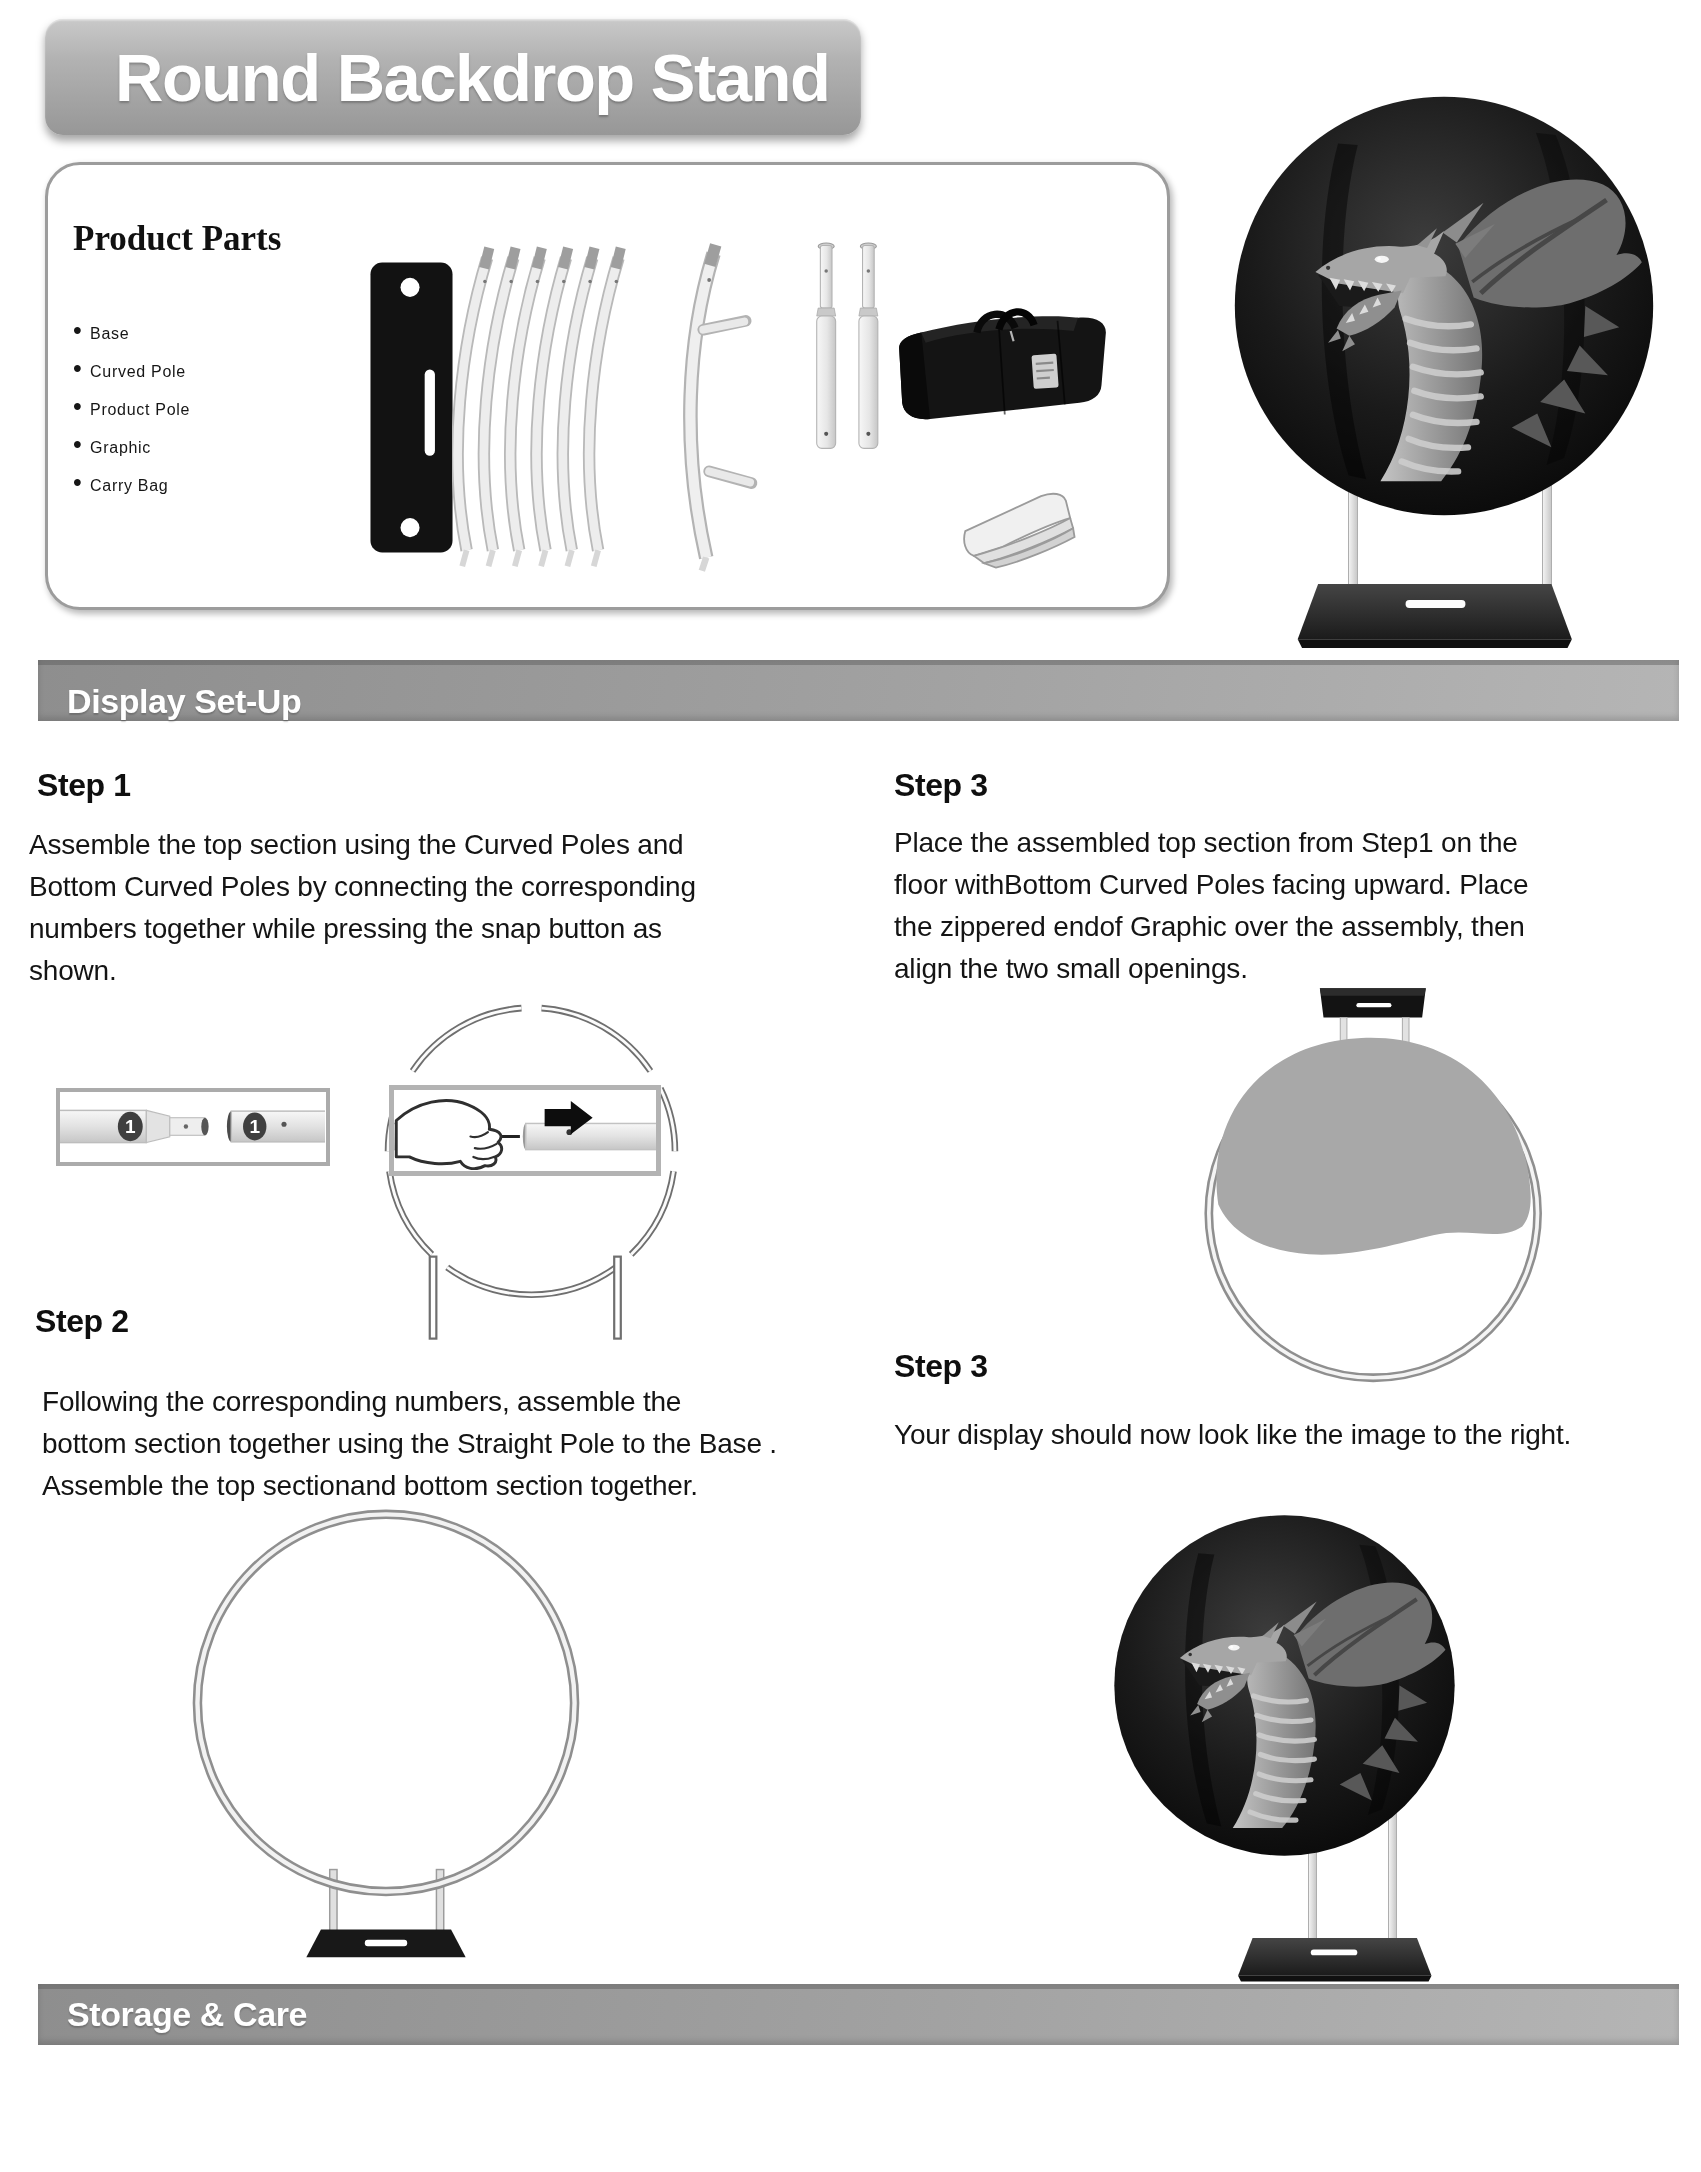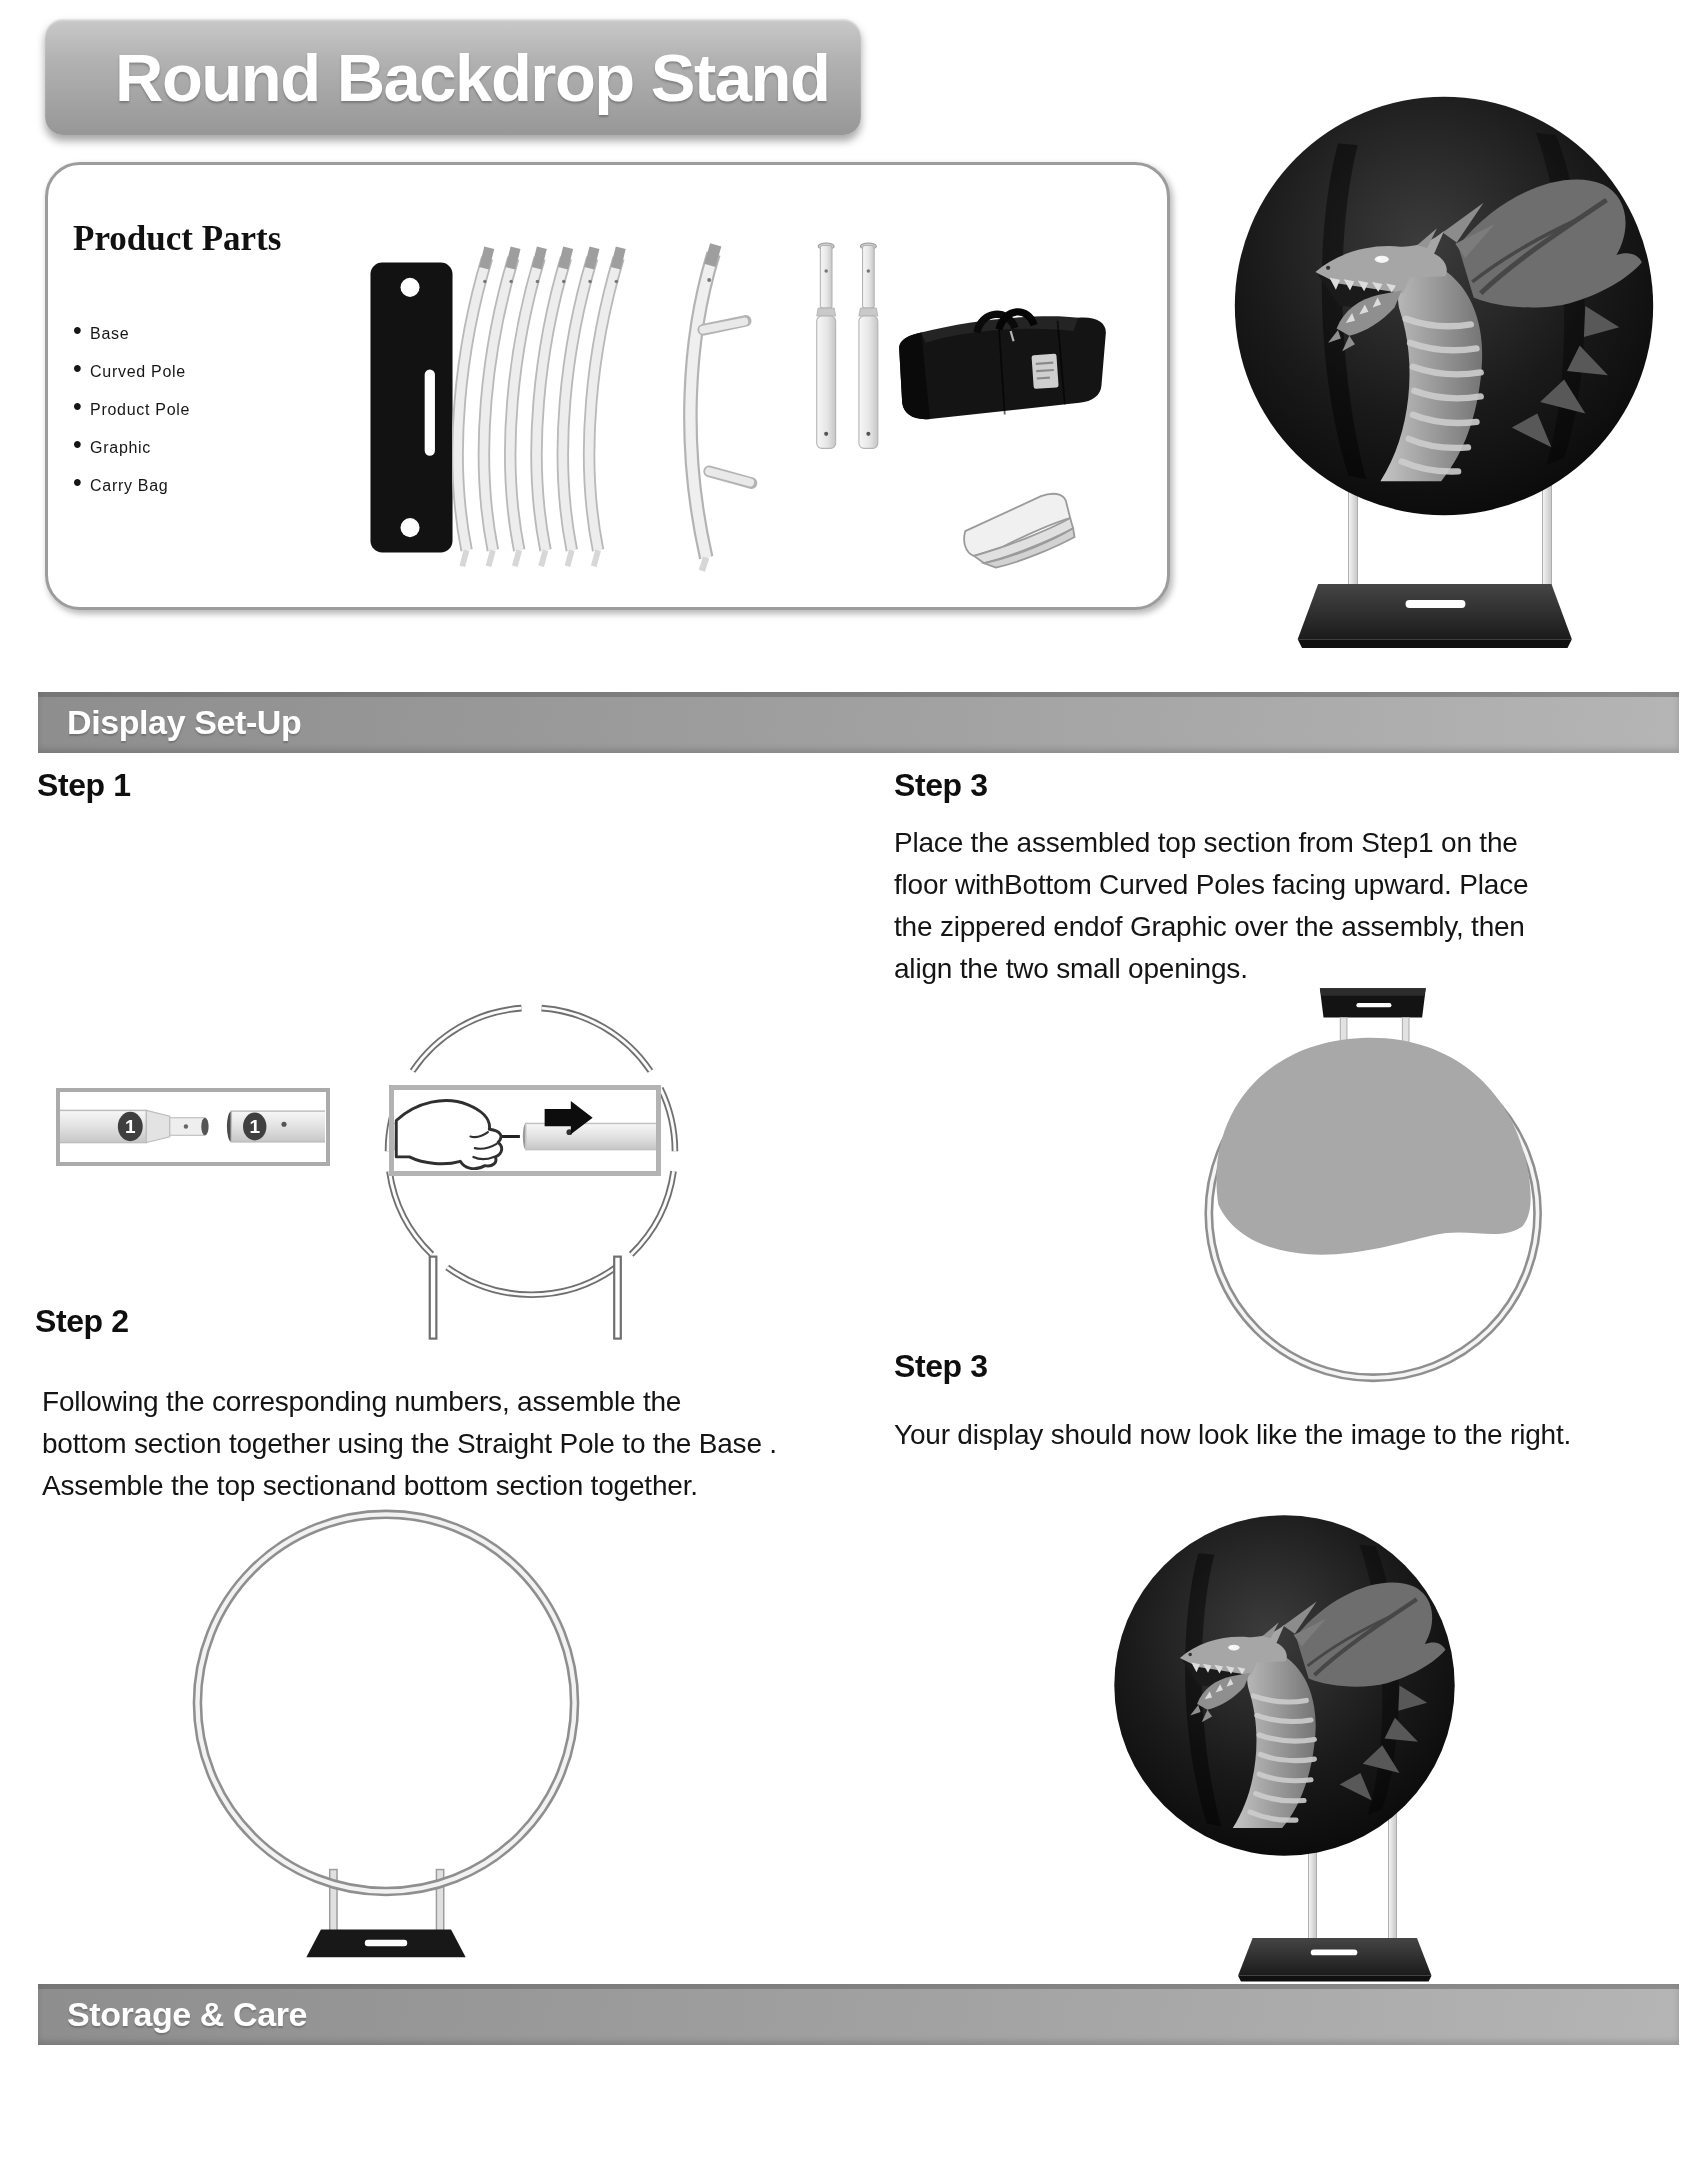--- a/index.html
+++ b/index.html
@@ -32,21 +32,21 @@
   .parts-list li::before{ content:"• "; font-size:25px; }
 
   
   .section-banner{
     left:38px; width:1641px; height:61px;
     background:linear-gradient(100deg,#8e8e8e 0%,#a2a2a2 55%,#b5b5b5 100%);
     box-shadow:inset 0 5.1px 0 rgba(90,90,90,.45), inset 0 -3.7px 5.9px rgba(0,0,0,.15);
     display:flex; align-items:center; padding-left:29px;
   }
   .section-banner h2{ font-size:34px; font-weight:bold; color:#fff; letter-spacing:-0.4px; text-shadow:0 1.5px 1.5px rgba(0,0,0,.2); }
-  .banner-setup{ top:692px; }
+  .banner-setup{ top:660px;align-items:flex-end; }
   .banner-storage{ top:1984px; }
 
   .step-h{ font-size:32px; font-weight:bold; color:#0f0f0f; letter-spacing:-0.4px; }
   .step-p{ font-size:28px; line-height:42px; color:#141414; white-space:pre-line; letter-spacing:-0.2px; }
 
   .footer-text{ left:31px; top:2082px; width:1646px; }
   .footer-text div{ font-size:28px; line-height:45px; color:#121212; letter-spacing:-0.2px; }
 
   .inset-box{ background:#fff; }
   .pole-leg{ background:linear-gradient(90deg,#f2f2f2,#c9c9c9); border:1.5px solid #aeaeae; }
@@ -245,20 +245,24 @@
     <polygon points="30,4 350,4 378,80 2,80" fill="url(#baseG)"></polygon>
     <polygon points="2,80 378,80 372,92 8,92" fill="#101010"></polygon>
     <rect x="150" y="26" width="82" height="11" rx="5" fill="#fdfdfd"></rect>
   </svg>
 
   <div class="abs section-banner banner-setup">
     <h2>Display Set-Up</h2>
   </div>
 
   <div class="abs step-h" style="left:37px; top:767px">Step 1</div>
+  <div class="abs step-p" style="left:29px; top:824px; width:834px">Assemble the top section using the Curved Poles  and
+Bottom Curved Poles by connecting the corresponding
+numbers together while pressing the snap button as
+shown.</div>
 
   <svg class="abs" style="left:374px; top:999px" width="315" height="344" viewBox="0 0 430 470">
     <g stroke="#6f6f6f" stroke-width="9" fill="none">
       <path d="M228.7,12.5 A196,196 0 0 1 377.5,98.4"></path>
       <path d="M391.2,122.1 A196,196 0 0 1 411,208"></path>
       <path d="M409.1,235.3 A196,196 0 0 1 351.2,349"></path>
       <path d="M330.2,366.6 A196,196 0 0 1 99.8,366.6"></path>
       <path d="M78.8,349 A196,196 0 0 1 20.9,235.3"></path>
       <path d="M19,208 A196,196 0 0 1 38.8,122.1"></path>
       <path d="M52.5,98.4 A196,196 0 0 1 201.3,12.5"></path>

